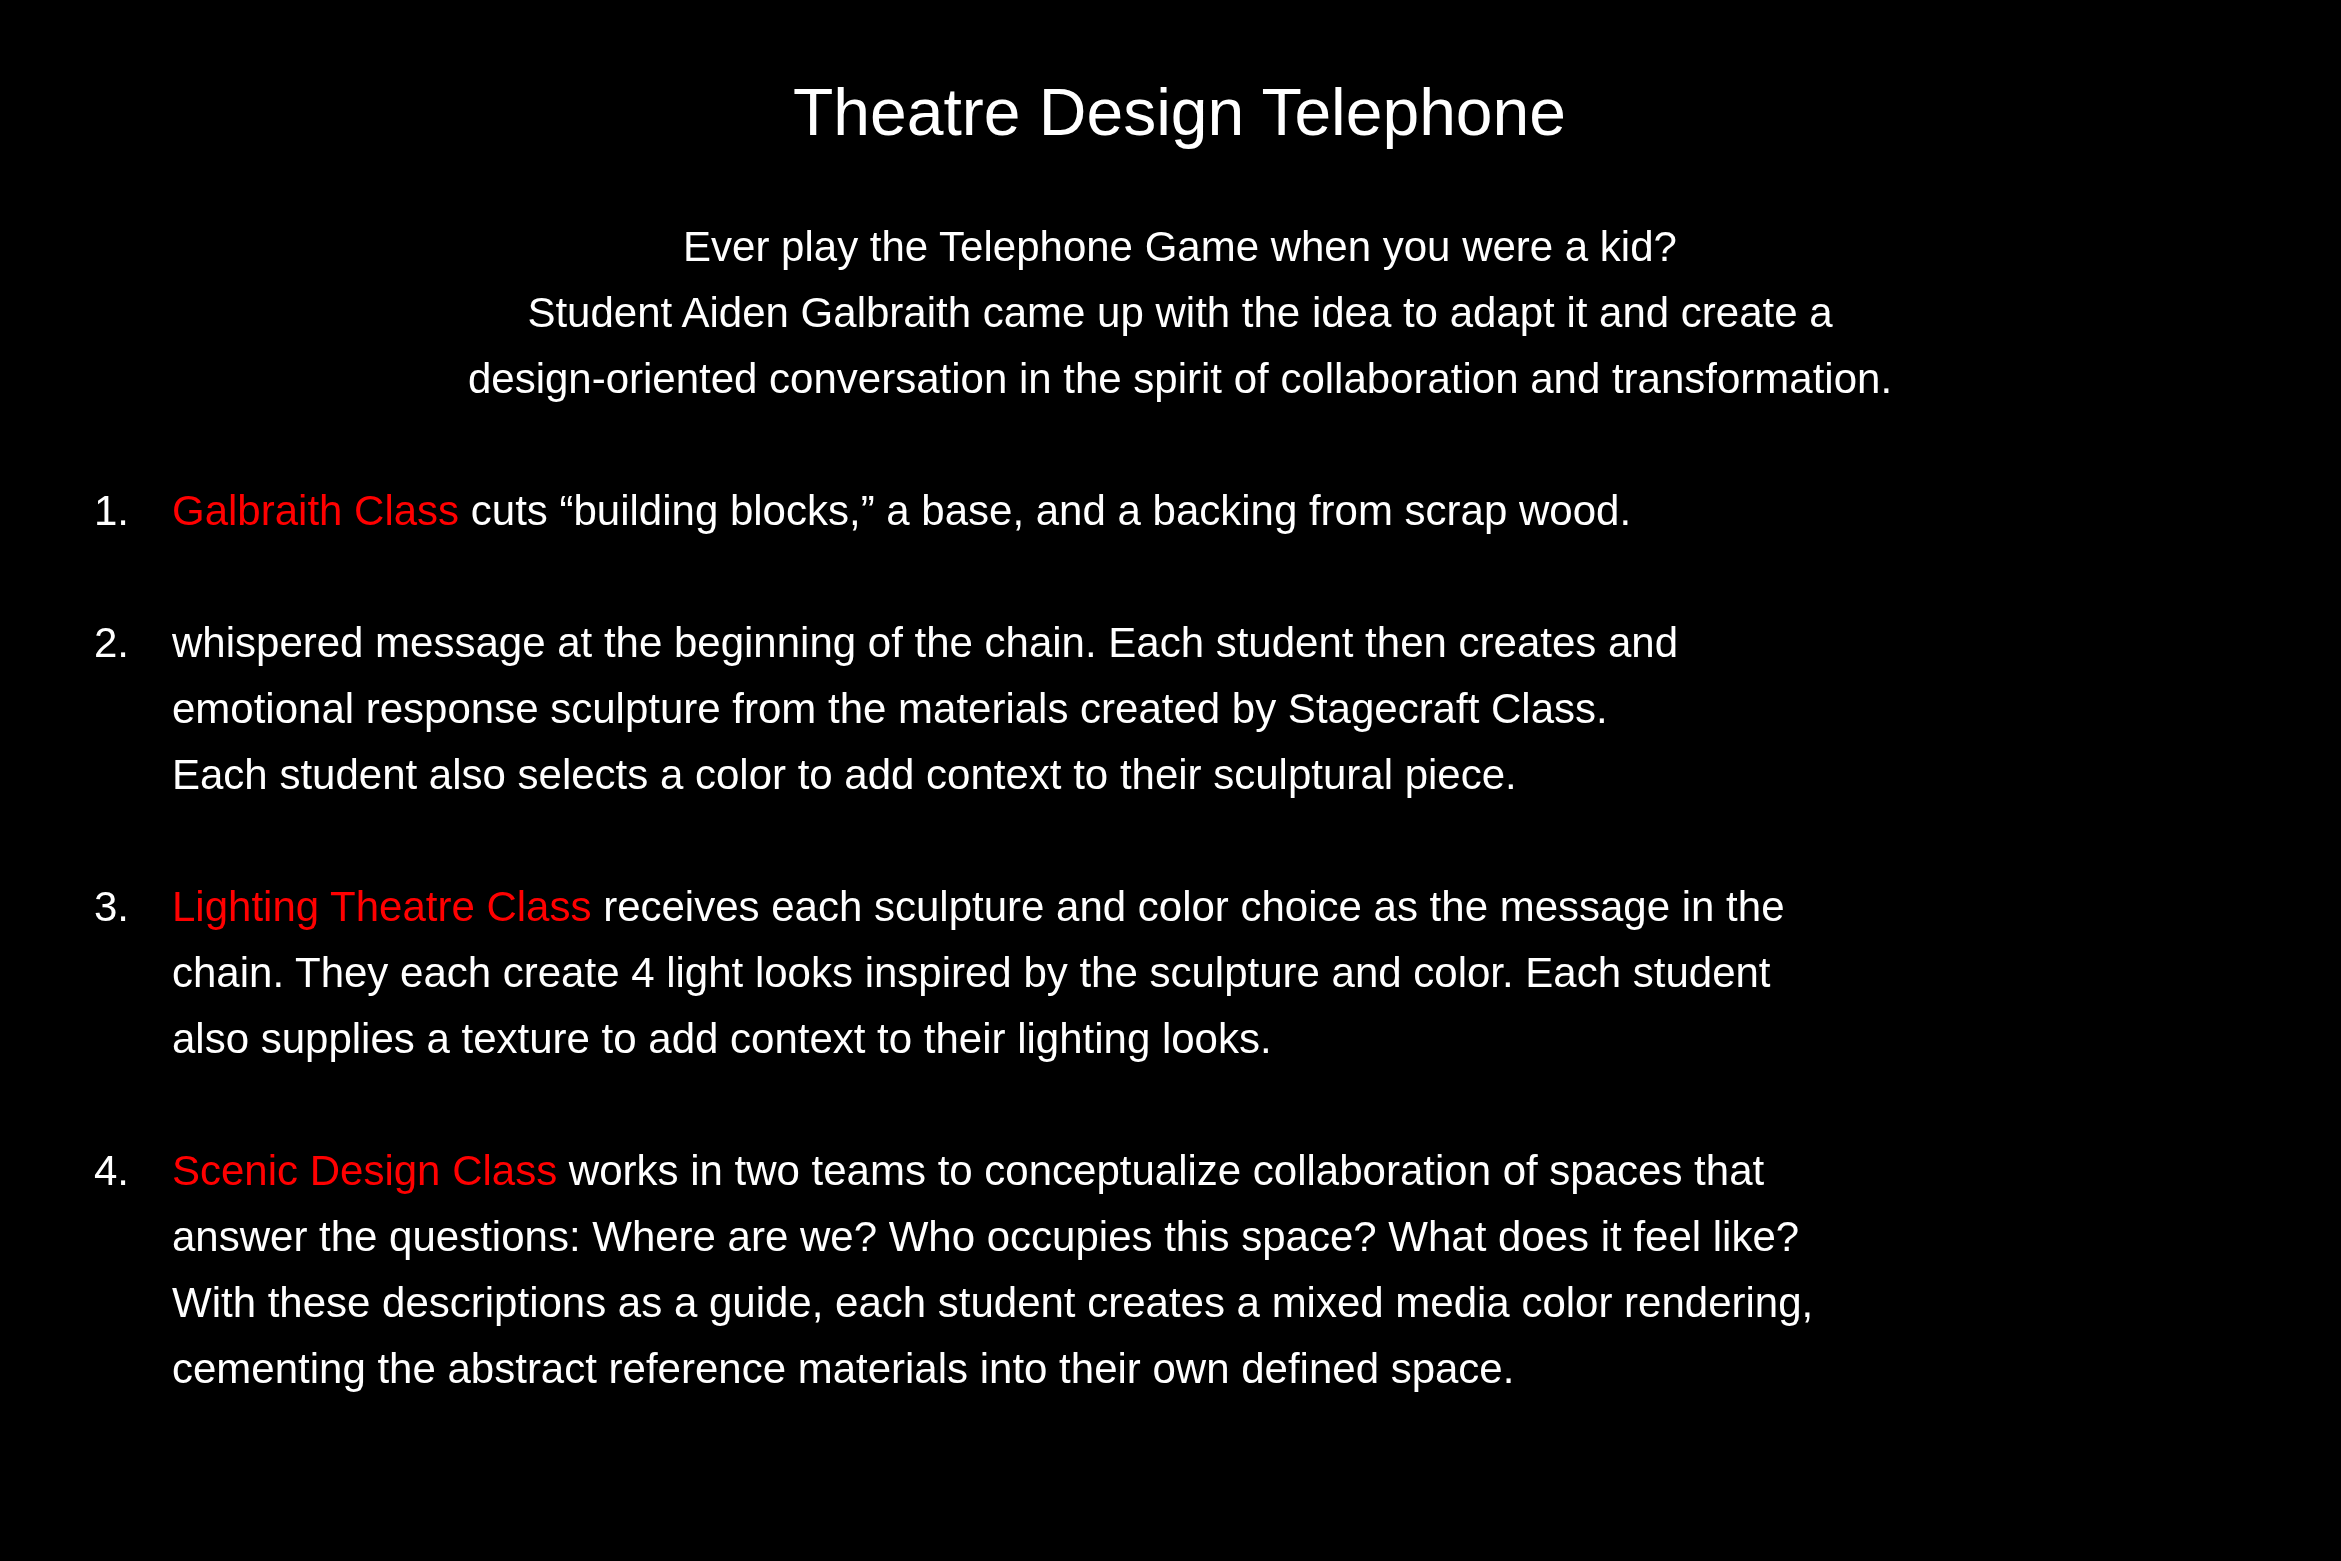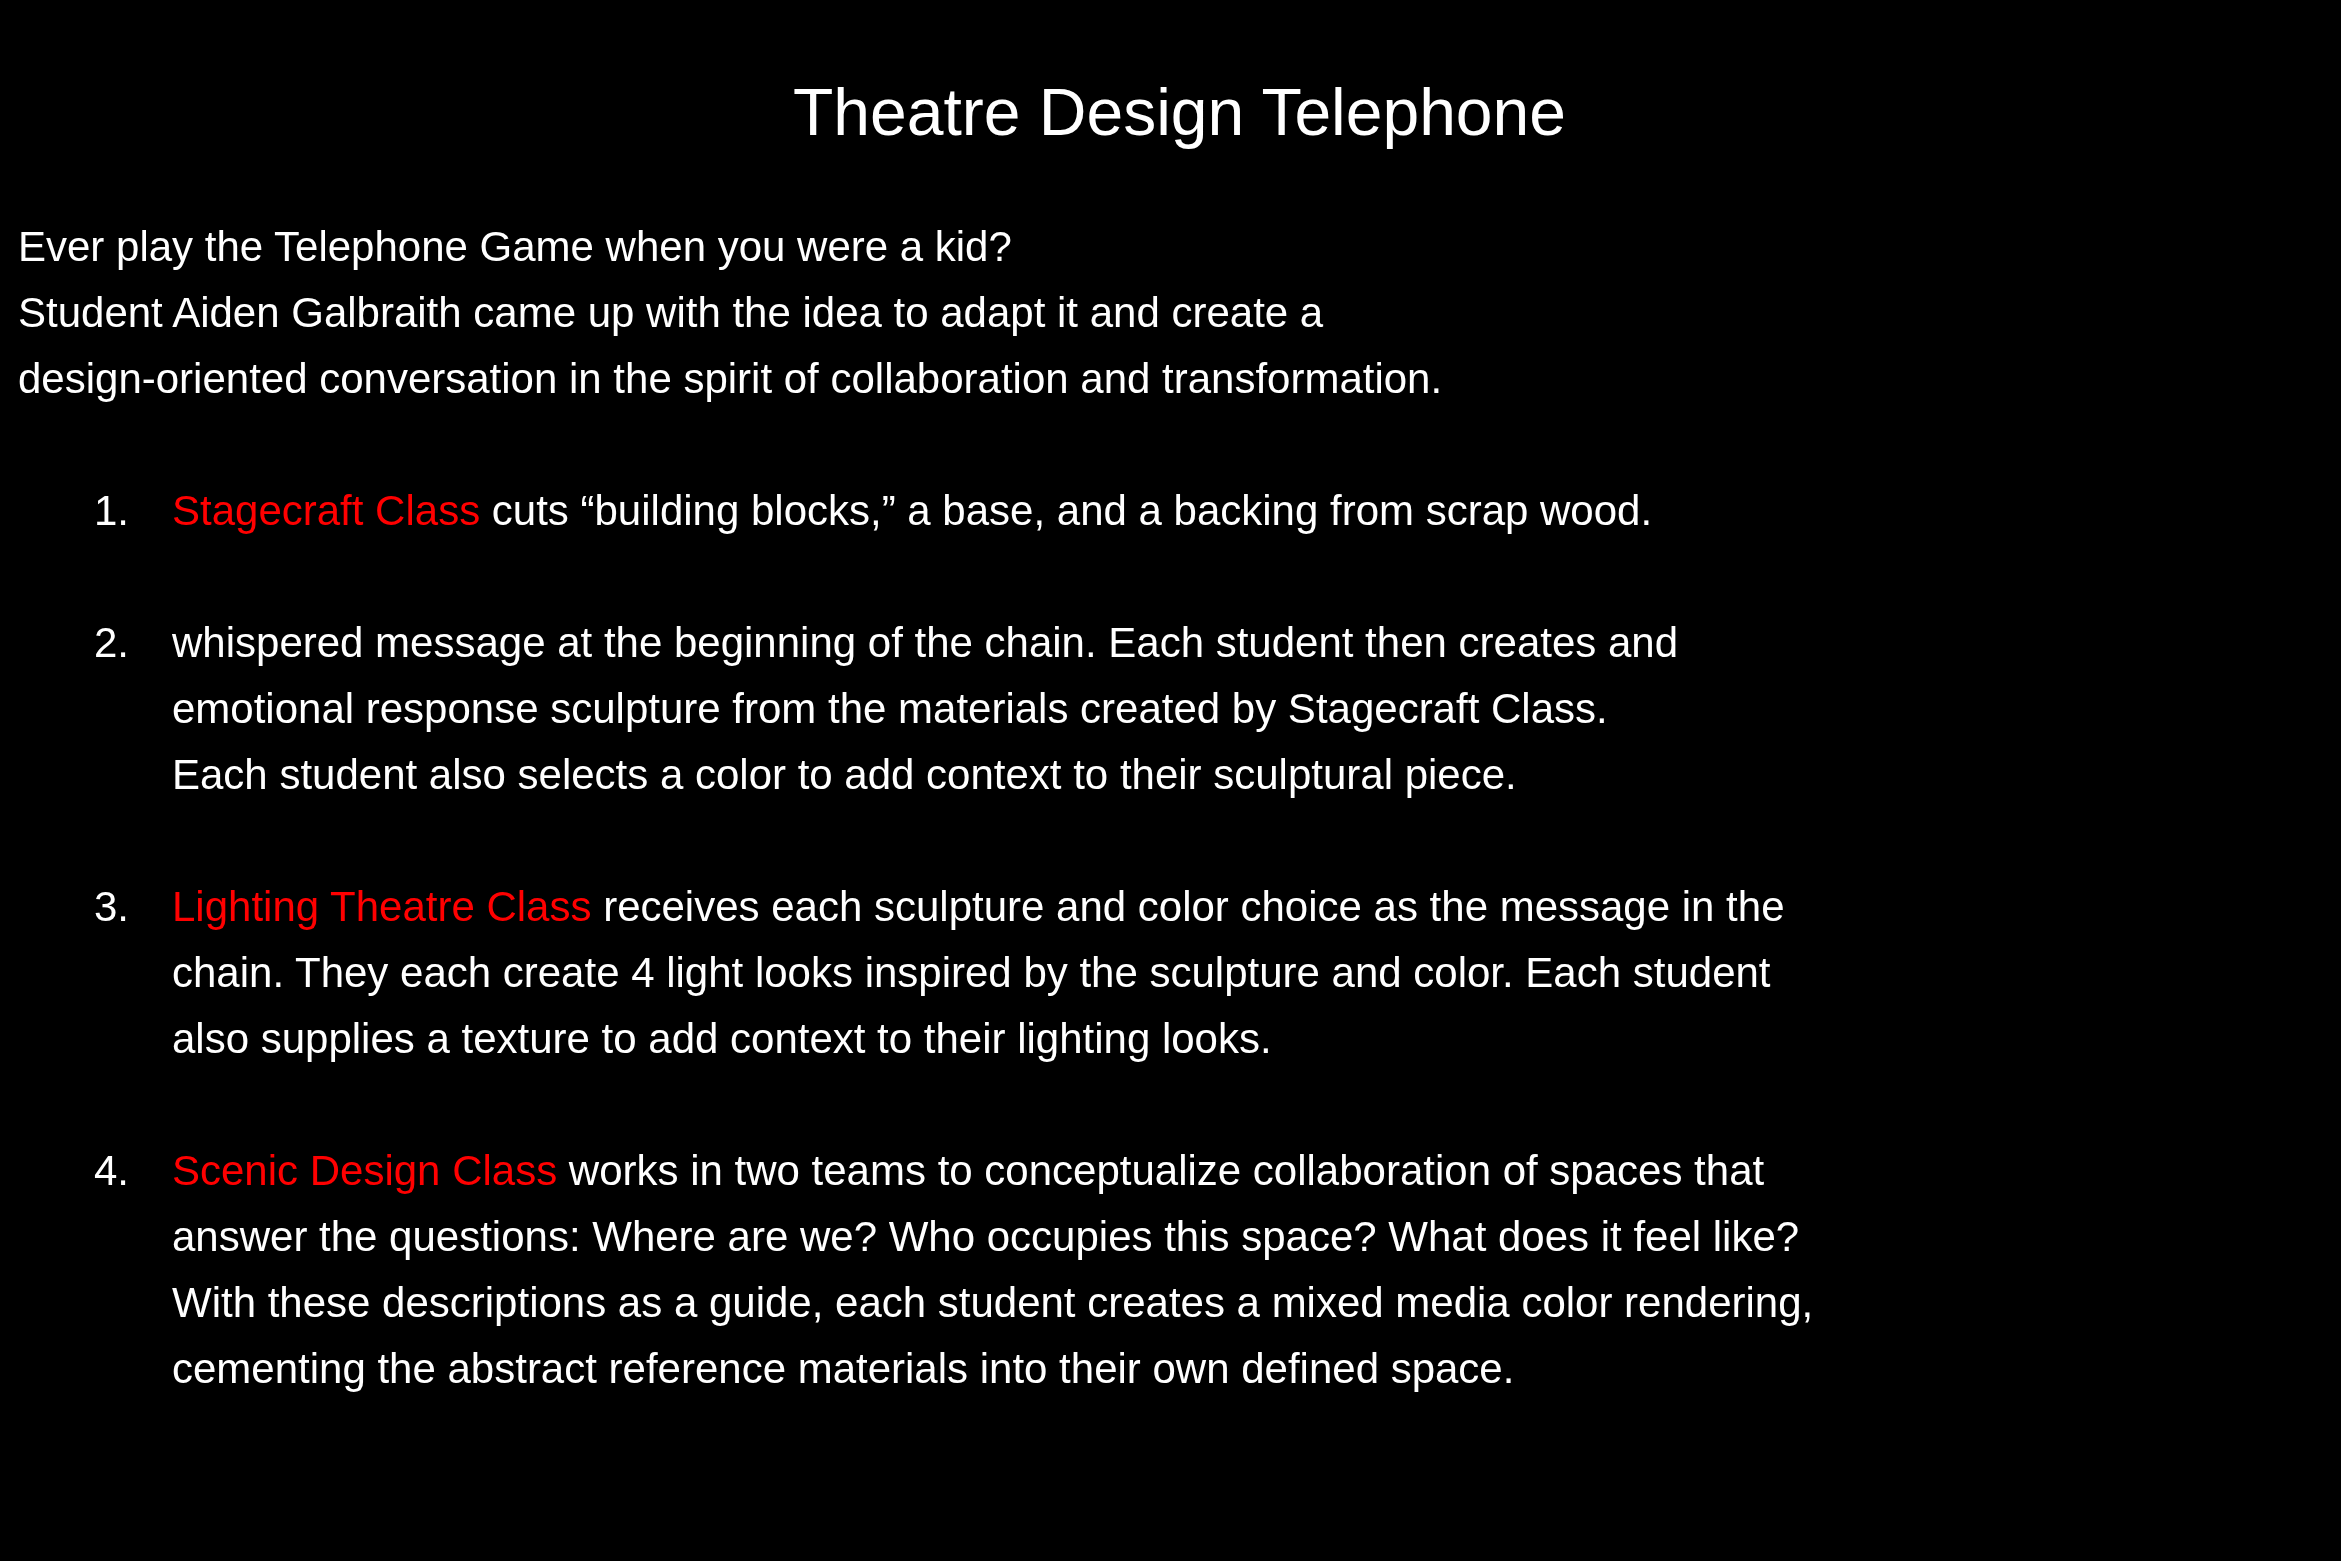--- a/index.html
+++ b/index.html
@@ -29,21 +29,21 @@
     line-height: 66px;
     font-weight: 400;
     text-align: center;
     color: var(--fg, #ffffff);
   }
   .intro {
     margin-top: 69px;
     padding-left: 18px;
     font-size: 42px;
     line-height: 66px;
-    text-align: left;
+    text-align: center;
   }
   ol.steps {
     list-style: none;
     margin: 66px 0 0 0;
     padding: 0 26px 0 94px;
     font-size: 42px;
     line-height: 66px;
   }
   li.step {
     display: flex;
@@ -74,21 +74,21 @@
   <div class="intro">
     <div class="line">Ever play the Telephone Game when you were a kid?</div>
     <div class="line">Student Aiden Galbraith came up with the idea to adapt it and create a</div>
     <div class="line">design-oriented conversation in the spirit of collaboration and transformation.</div>
   </div>
 
   <ol class="steps" id="steps">
       <li class="step">
         <span class="step-num">1.</span>
         <div class="step-content">
-          <div class="line"><span class="highlight">Stagecraft Class</span><span>cuts “building blocks,” a base, and a backing from scrap wood.</span></div>
+          <div class="line"><span class="highlight">Galbraith Class</span><span>cuts “building blocks,” a base, and a backing from scrap wood.</span></div>
         </div>
       </li>
       <li class="step">
         <span class="step-num">2.</span>
         <div class="step-content">
           <div class="line">whispered message at the beginning of the chain. Each student then creates and</div>
           <div class="line">emotional response sculpture from the materials created by Stagecraft Class.</div>
           <div class="line">Each student also selects a color to add context to their sculptural piece.</div>
         </div>
       </li>

